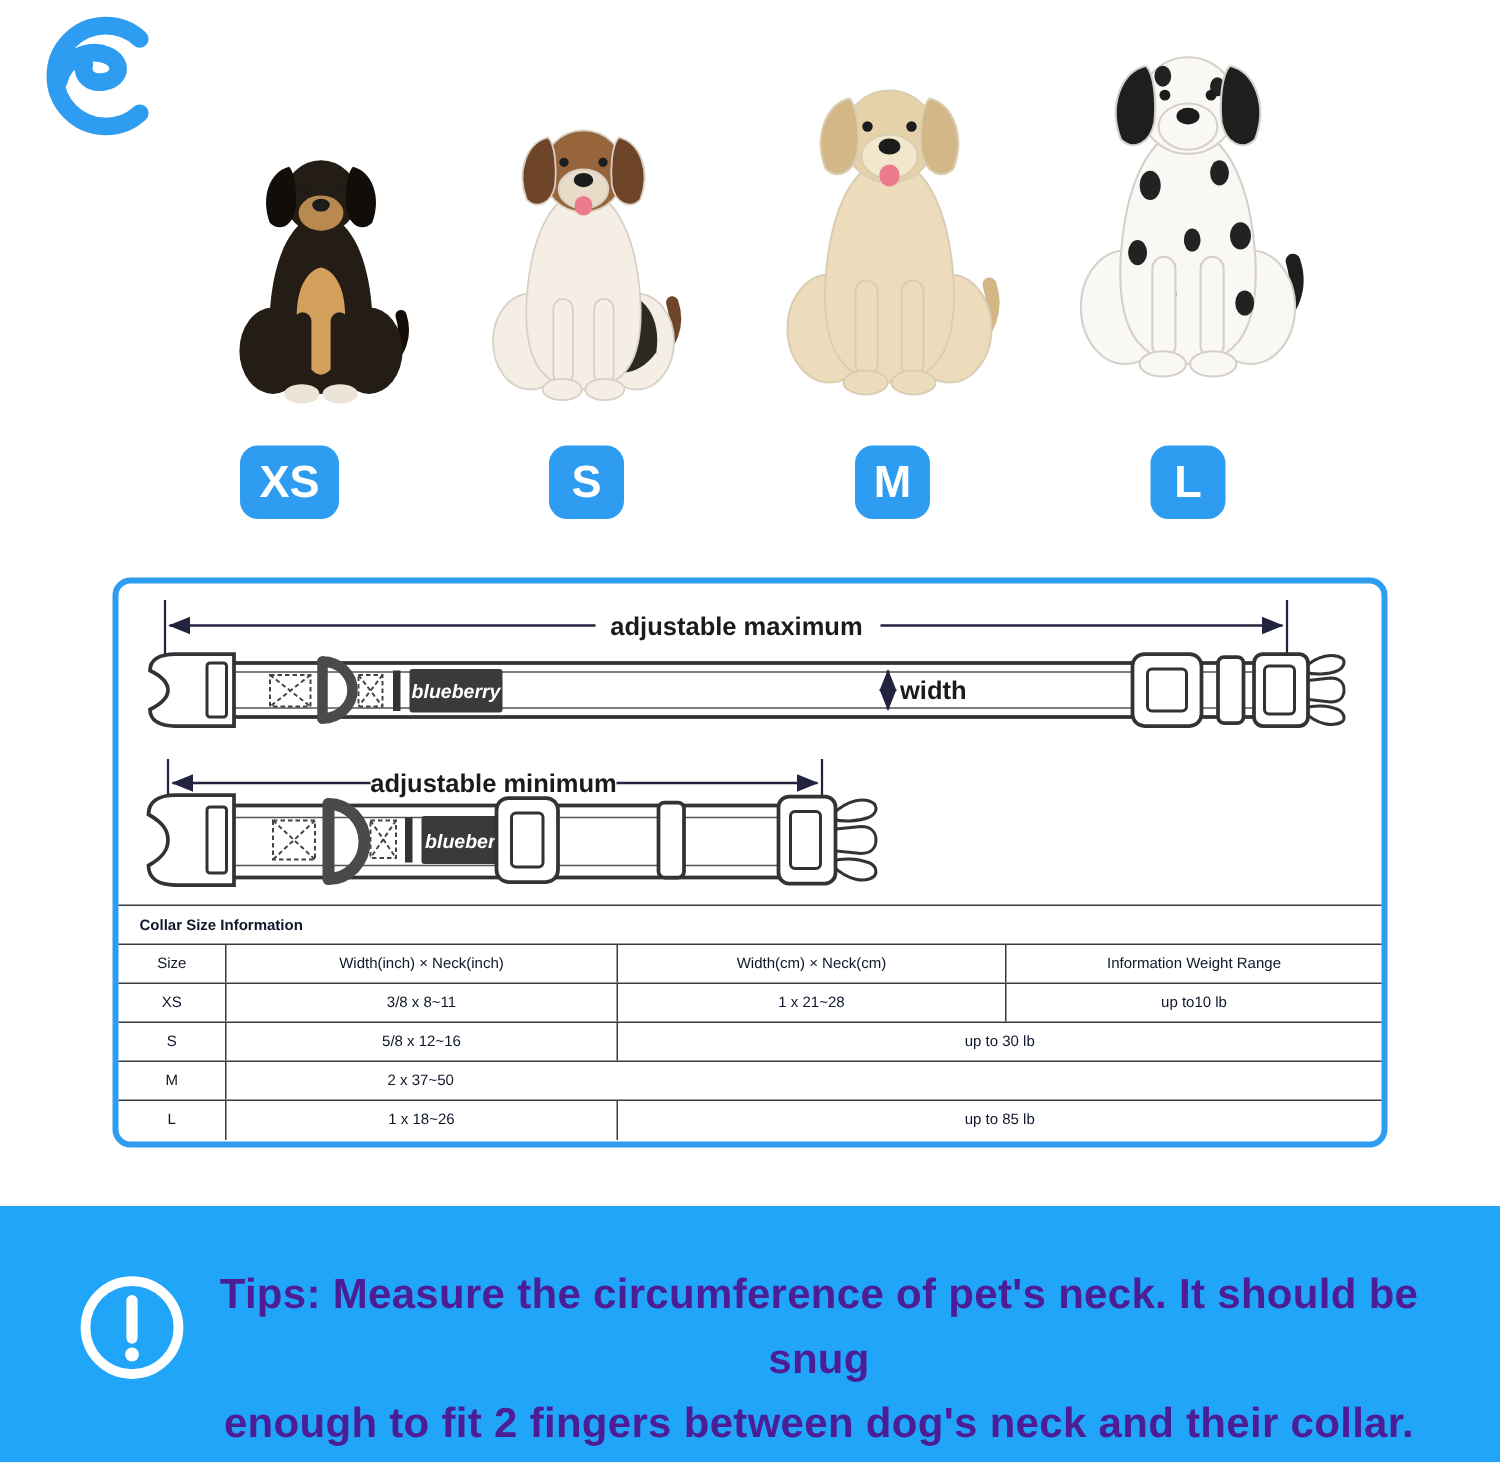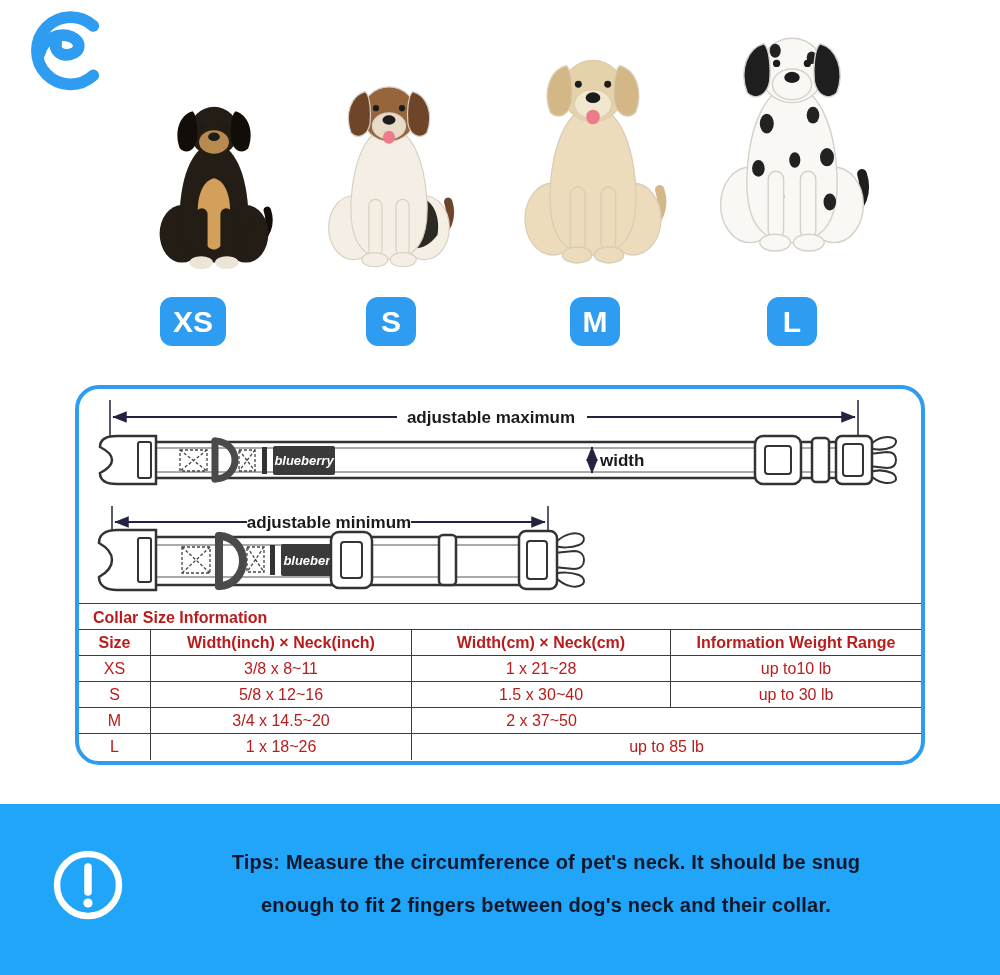--- a/index.html
+++ b/index.html
@@ -22,39 +22,39 @@
   .dog-l{left:708px;top:6px;width:168px;height:280px;
     --body:#faf8f5;--head:#faf8f5;--ears:#1e1e1e;--muzzle:#faf8f5;--spots:#222;--outline:#d5d0c9;}
 
   
   .size-btn{position:absolute;top:297px;height:49px;border-radius:12px;background:var(--accent-blue);
     color:#fff;font-weight:700;font-size:30px;display:flex;align-items:center;justify-content:center;line-height:1;}
   .sb-xs{left:160px;width:66px;} .sb-s{left:366px;width:50px;}
   .sb-m{left:570px;width:50px;} .sb-l{left:767px;width:50px;}
 
   
-  .panel{left:75px;top:385px;width:842px;height:372px;border:4px solid var(--panel-border);border-radius:24px;background:#fff;}
+  .panel{left:75px;top:385px;width:842px;height:372px;border:4px solid var(--panel-border);border-radius:12px;background:#fff;}
   .diagram-svg{position:absolute;left:0;top:0;width:842px;height:214px;}
 
   
-  .size-table{position:absolute;left:0;top:214px;width:842px;height:184px;font-size:16px;color:#b91c1c;}
+  .size-table{position:absolute;left:0;top:214px;width:842px;height:184px;font-size:10px;color:#0f172a;}
   .t-title{height:27px;line-height:27px;border-top:1px solid #3b3b3b;border-bottom:1px solid #3b3b3b;
     font-weight:700;padding-left:14px;box-sizing:border-box;}
   .t-row{display:flex;height:26px;line-height:26px;border-bottom:1px solid #3b3b3b;box-sizing:border-box;}
   .t-row.last{border-bottom:none;}
   .t-row .c{text-align:center;box-sizing:border-box;border-right:1px solid #3b3b3b;overflow:hidden;}
   .t-row .c:last-child{border-right:none;}
   .c1{width:72px;} .c2{width:261px;} .c3{width:259px;} .c4{flex:1;}
-  .t-head{font-weight:700;}
+  .t-head{font-weight:400;}
 
   
   .banner{left:0;top:804px;width:1000px;height:171px;background:var(--banner-blue);}
   .alert-icon{position:absolute;left:48px;top:41px;width:80px;height:80px;}
-  .tips-text{position:absolute;left:130px;top:37px;width:832px;text-align:center;color:#0f172a;
-    font-weight:700;font-size:20px;line-height:43px;letter-spacing:.2px;}
+  .tips-text{position:absolute;left:130px;top:37px;width:832px;text-align:center;color:#4c1d95;
+    font-weight:700;font-size:28px;line-height:43px;letter-spacing:.2px;}
 
   svg text{font-family:"Liberation Sans",sans-serif;}
 </style>
 </head>
 <body>
 
 <div class="page" style="--accent-blue: #2e9cf0; --banner-blue: #20a5f9; --panel-border: #2e9cf0; --tag-dark: #3a3a3a;">
 
   <svg class="abs logo" viewBox="0 0 100 120">
     <g fill="none" stroke="var(--accent-blue)" stroke-width="14" stroke-linecap="round">
@@ -229,26 +229,24 @@
       </div>
       <div class="t-row">
         <div class="c c1">XS</div>
         <div class="c c2">3/8 x 8~11</div>
         <div class="c c3">1 x 21~28</div>
         <div class="c c4">up to10 lb</div>
       </div>
       <div class="t-row">
         <div class="c c1">S</div>
         <div class="c c2">5/8 x 12~16</div>
-        <div class="c c3">1.5 x 30~40</div>
         <div class="c c4">up to 30 lb</div>
       </div>
       <div class="t-row">
         <div class="c c1">M</div>
-        <div class="c c2">3/4 x 14.5~20</div>
         <div class="c c3">2 x 37~50</div>
       </div>
       <div class="t-row last">
         <div class="c c1">L</div>
         <div class="c c2">1 x 18~26</div>
         <div class="c c4">up to 85 lb</div>
       </div>
     </div>
   </div>
 

